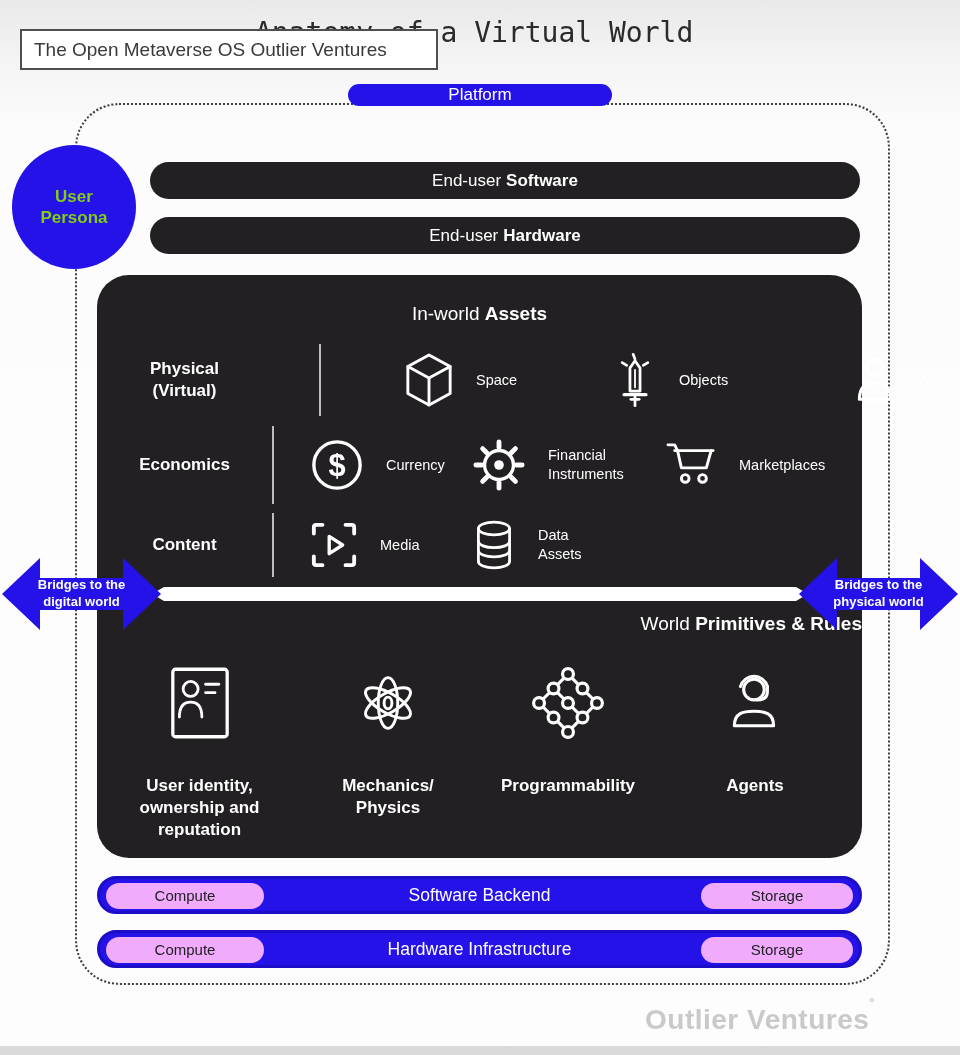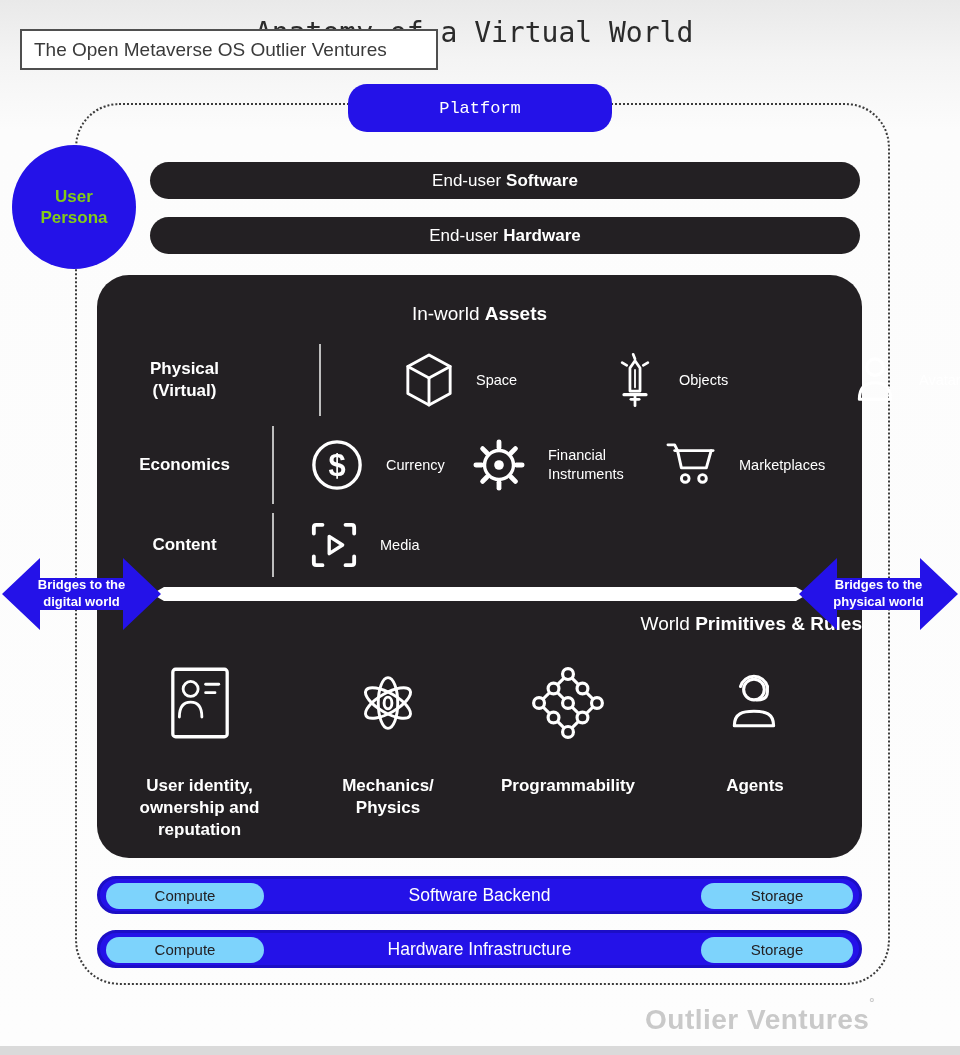--- a/index.html
+++ b/index.html
@@ -19,23 +19,23 @@
     background:#ffffff; border:2px solid #4f4f4f; box-sizing:border-box;
     display:flex; align-items:center; padding-left:12px;
     font-size:19px; color:#3a3a3a; z-index:10;
   }
   
   .dotted-frame {
     position:absolute; left:75px; top:103px; width:815px; height:882px;
     border:2px dotted #3c3c3c; border-radius:44px; box-sizing:border-box; z-index:1;
   }
   .pill-platform {
-    position:absolute; left:348px; top:84px; width:264px; height:48px;
+    position:absolute; left:348px; top:84px; width:264px; height:22px;
     background:var(--blue); border-radius:19px; color:#fff; font-size:17px;
-    display:flex; align-items:center; justify-content:center; z-index:6;font-family:Liberation Mono, monospace;
+    display:flex; align-items:center; justify-content:center; z-index:6;
   }
   .persona-circle {
     position:absolute; left:12px; top:145px; width:124px; height:124px;
     background:var(--blue); border-radius:50%; color:#84cc16; font-weight:bold;
     font-size:17px; line-height:1.25; text-align:center; white-space:pre-line;
     display:flex; align-items:center; justify-content:center; z-index:6;
   }
   .enduser-pill {
     position:absolute; left:150px; width:710px; height:37px;
     background:var(--dark); border-radius:18.5px; color:#fff; font-size:17px;
@@ -78,21 +78,21 @@
   .wp-cell .lbl { margin-top:30px; font-weight:bold; font-size:17px; line-height:1.3; text-align:center; white-space:pre-line; }
   
   .infra-bar {
     position:absolute; left:97px; width:765px; height:38px; box-sizing:border-box;
     background:var(--blue); border:3px solid #1c0ec6; border-radius:19px;
     display:flex; align-items:center; z-index:4;
   }
   .infra-bar.b1 { top:876px; } .infra-bar.b2 { top:930px; }
   .infra-label { flex:1; text-align:center; color:#fff; font-size:17.5px; }
   .infra-pill {
-    position:absolute; top:3.5px; height:26px; background:#7dd3fc; border-radius:13px;
+    position:absolute; top:3.5px; height:26px; background:#f0abfc; border-radius:13px;
     display:flex; align-items:center; justify-content:center; font-size:15px; color:#232023;
   }
   .infra-pill.lp { left:6px; width:158px; } .infra-pill.rp { right:6px; width:152px; }
   
   .watermark {
     position:absolute; top:1004px; right:85px; font-weight:bold; font-size:28px;
     color:#c9c9c9; letter-spacing:0.5px; z-index:2;
   }
   .watermark sup { font-size:13px; top:-12px; position:relative; }
   .bottom-strip { position:absolute; bottom:0; left:0; width:100%; height:9px; background:#dadada; }
@@ -225,20 +225,34 @@
               <g class="s" style="stroke-width:4">
                 <path d="M4 13 V6.5 Q4 4 6.5 4 H13"></path>
                   <path d="M37 4 H43.5 Q46 4 46 6.5 V13"></path>
                 <path d="M46 37 V43.5 Q46 46 43.5 46 H37"></path>
                   <path d="M13 46 H6.5 Q4 46 4 43.5 V37"></path>
               </g>
               <path class="s" style="stroke-width:3.5" d="M20 16 L34 25 L20 34 Z"></path>
             </svg>
           </span>
           <span class="lbl">Media</span>
+        </div>
+        <div class="iw-item g2">
+          <span class="icon-cell">
+            <svg width="44" height="54" viewBox="0 0 48 56">
+                <ellipse class="s" cx="24" cy="10" rx="17" ry="7"></ellipse>
+                <path class="s" d="M7 10 V46"></path>
+                <path class="s" d="M41 10 V46"></path>
+                <path class="s" d="M7 24 A17 7 0 0 0 41 24"></path>
+                <path class="s" d="M7 34 A17 7 0 0 0 41 34"></path>
+                <path class="s" d="M7 46 A17 7 0 0 0 41 46"></path>
+              </svg>
+          </span>
+          <span class="lbl">Data
+Assets</span>
         </div>
         <div></div>
       </div>
     </div>
 
     <div class="wp-title">
       <span>World </span><span class="b">Primitives &amp; Rules</span>
     </div>
 
     <div class="wp-grid">

